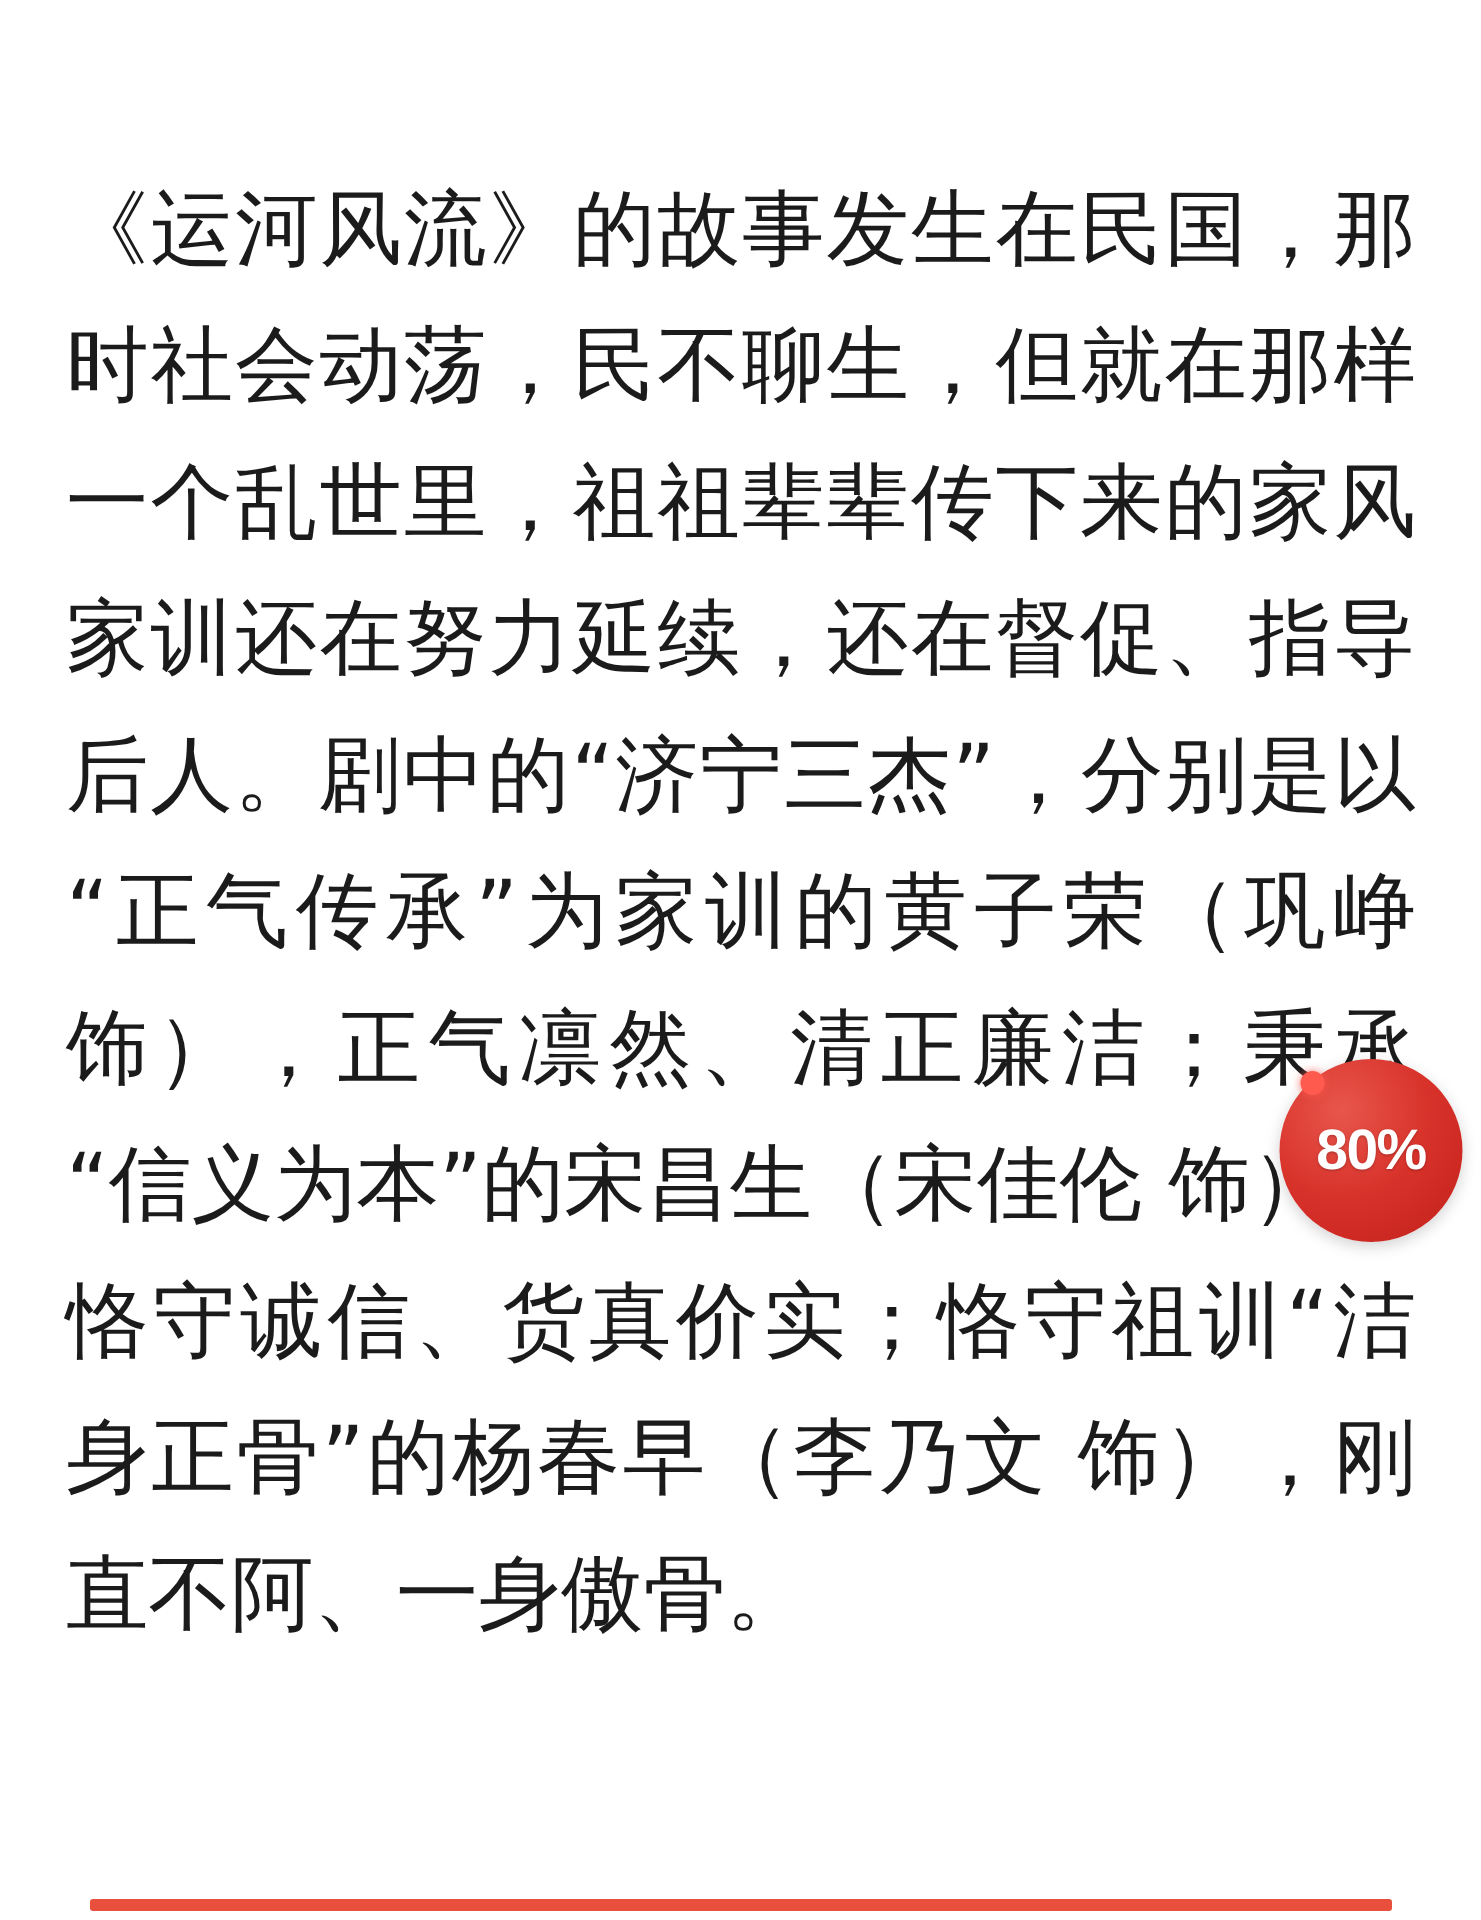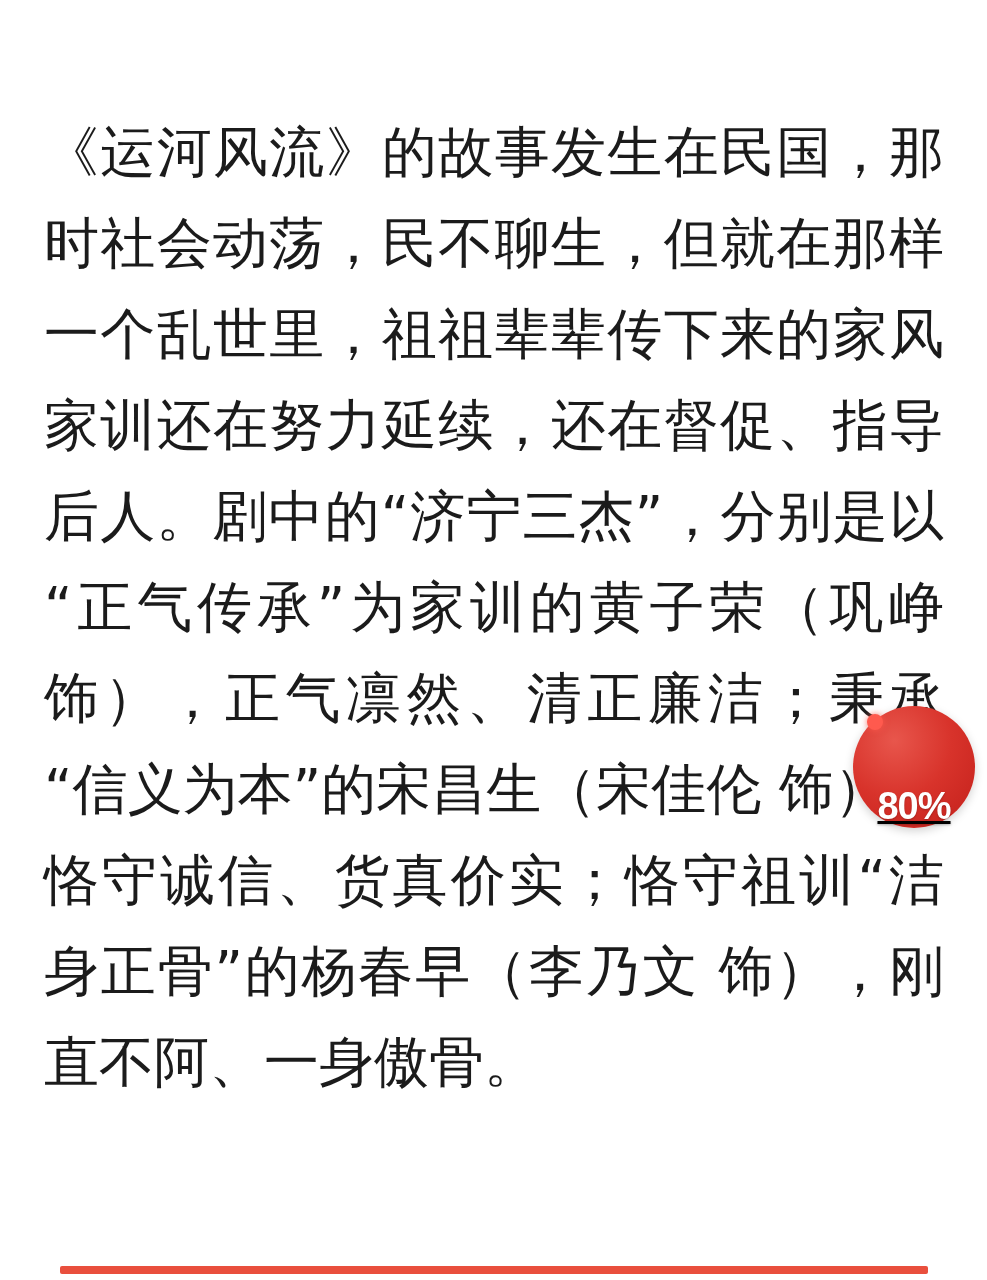--- a/index.html
+++ b/index.html
@@ -42,23 +42,22 @@
   .progress-badge {
     position: absolute;
     right: 12px;
     top: 706px;
     width: 122px;
     height: 122px;
     border-radius: 50%;
     background: radial-gradient(circle at 34% 28%, #e8564c 0%, #d8332b 48%, #c21f1a 100%);
     box-shadow: 0 3px 10px rgba(0,0,0,0.18);
     display: flex;
-    align-items: flex-end;
+    align-items: center;
     justify-content: center;
-    text-decoration: underline;
   }
   .progress-badge .label {
     color: #ffffff;
     font-size: 38px;
     font-weight: bold;
     font-family: "Liberation Sans", sans-serif;
     letter-spacing: -1px;
     text-shadow: 0 1px 2px rgba(0,0,0,0.25);
   }
   .badge-dot {

